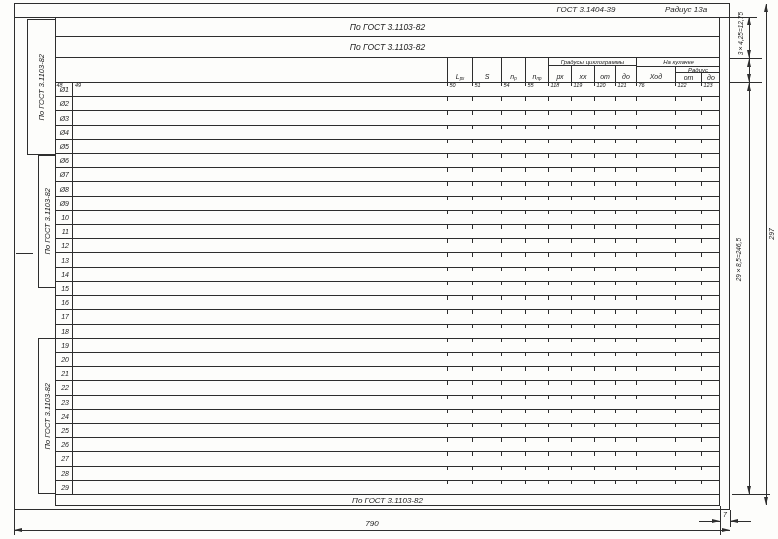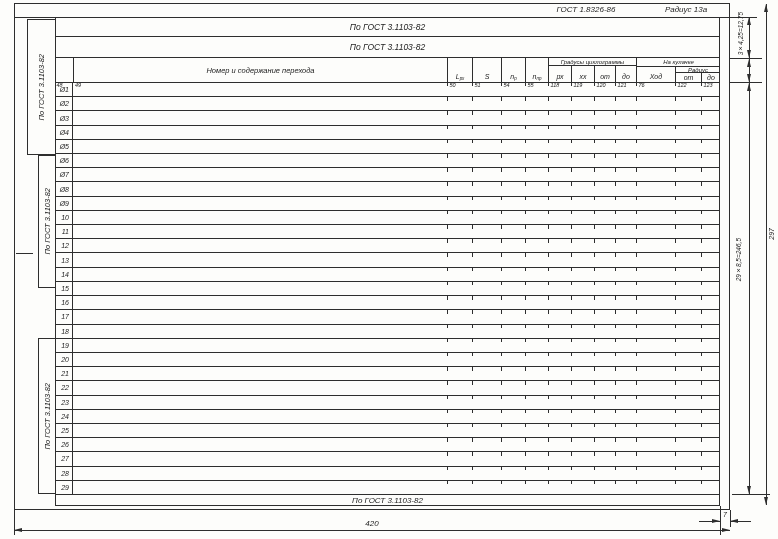--- a/index.html
+++ b/index.html
@@ -42,35 +42,32 @@
   .ar-rt { border-width:2px 0 2px 8px; border-left-color:#2e2e2e; }
 </style>
 </head>
 <body>
 
 <div class="screen">
 
   <div class="frame" style="left:14px; top:3px; width:716px; height:507px;"></div>
 
   <div class="hline" style="left:14px; top:17px; width:716px;"></div>
-  <div class="abs" style="left:540px; top:5px; width:92px; text-align:center; font-size:8px;">ГОСТ 1.8326-86</div>
+  <div class="abs" style="left:540px; top:5px; width:92px; text-align:center; font-size:8px;">ГОСТ 3.1404-39</div>
   <div class="abs" style="left:650px; top:5px; width:72px; text-align:center; font-size:8px;">Радиус 13а</div>
 
   <div class="frame" style="left:55px; top:17px; width:665px; height:489px;"></div>
 
   <div class="abs center-row bb" style="left:55px; top:17px; width:665px; height:20px;">
     <span>По ГОСТ 3.1103-82</span>
   </div>
   <div class="abs center-row bb" style="left:55px; top:37px; width:665px; height:21px;">
     <span>По ГОСТ 3.1103-82</span>
   </div>
 
-  <div class="abs bl" style="left:73px; top:58px; width:374px; height:24px; display:flex; align-items:center; justify-content:center; font-size:7.5px;">
-    <span>Номер  и  содержание  перехода</span>
-  </div>
 
   <div class="cell bl" style="left:447px; top:58px; width:25px; height:24px;">
     <span>L</span>
       <span class="sub">рх</span>
   </div>
   <div class="cell bl" style="left:472px; top:58px; width:29px; height:24px;">
     <span>S</span>
       <span class="sub"></span>
   </div>
   <div class="cell bl" style="left:501px; top:58px; width:24px; height:24px;">
@@ -577,21 +574,21 @@
   <div class="ar ar-dn" style="left:764px; top:497px;"></div>
   <div class="dim-vtext" style="left:768px; top:228px; font-size:7px;">297</div>
 
   <div class="vline" style="left:14px; top:510px; height:25px;"></div>
   <div class="vline" style="left:720px; top:506px; height:29px;"></div>
   <div class="vline" style="left:730px; top:510px; height:17px;"></div>
 
   <div class="hline" style="left:14px; top:530px; width:716px;"></div>
   <div class="ar ar-lf" style="left:14px; top:528px;"></div>
   <div class="ar ar-rt" style="left:722px; top:528px;"></div>
-  <div class="abs" style="left:340px; top:519px; width:64px; text-align:center; font-size:8px;">420</div>
+  <div class="abs" style="left:340px; top:519px; width:64px; text-align:center; font-size:8px;">790</div>
 
   <div class="hline" style="left:699px; top:521px; width:21px;"></div>
   <div class="ar ar-rt" style="left:712px; top:519px;"></div>
   <div class="hline" style="left:730px; top:521px; width:21px;"></div>
   <div class="ar ar-lf" style="left:730px; top:519px;"></div>
   <div class="abs" style="left:719px; top:511px; width:12px; text-align:center; font-size:7px;">7</div>
 
 </div>
 
 </body></html>

